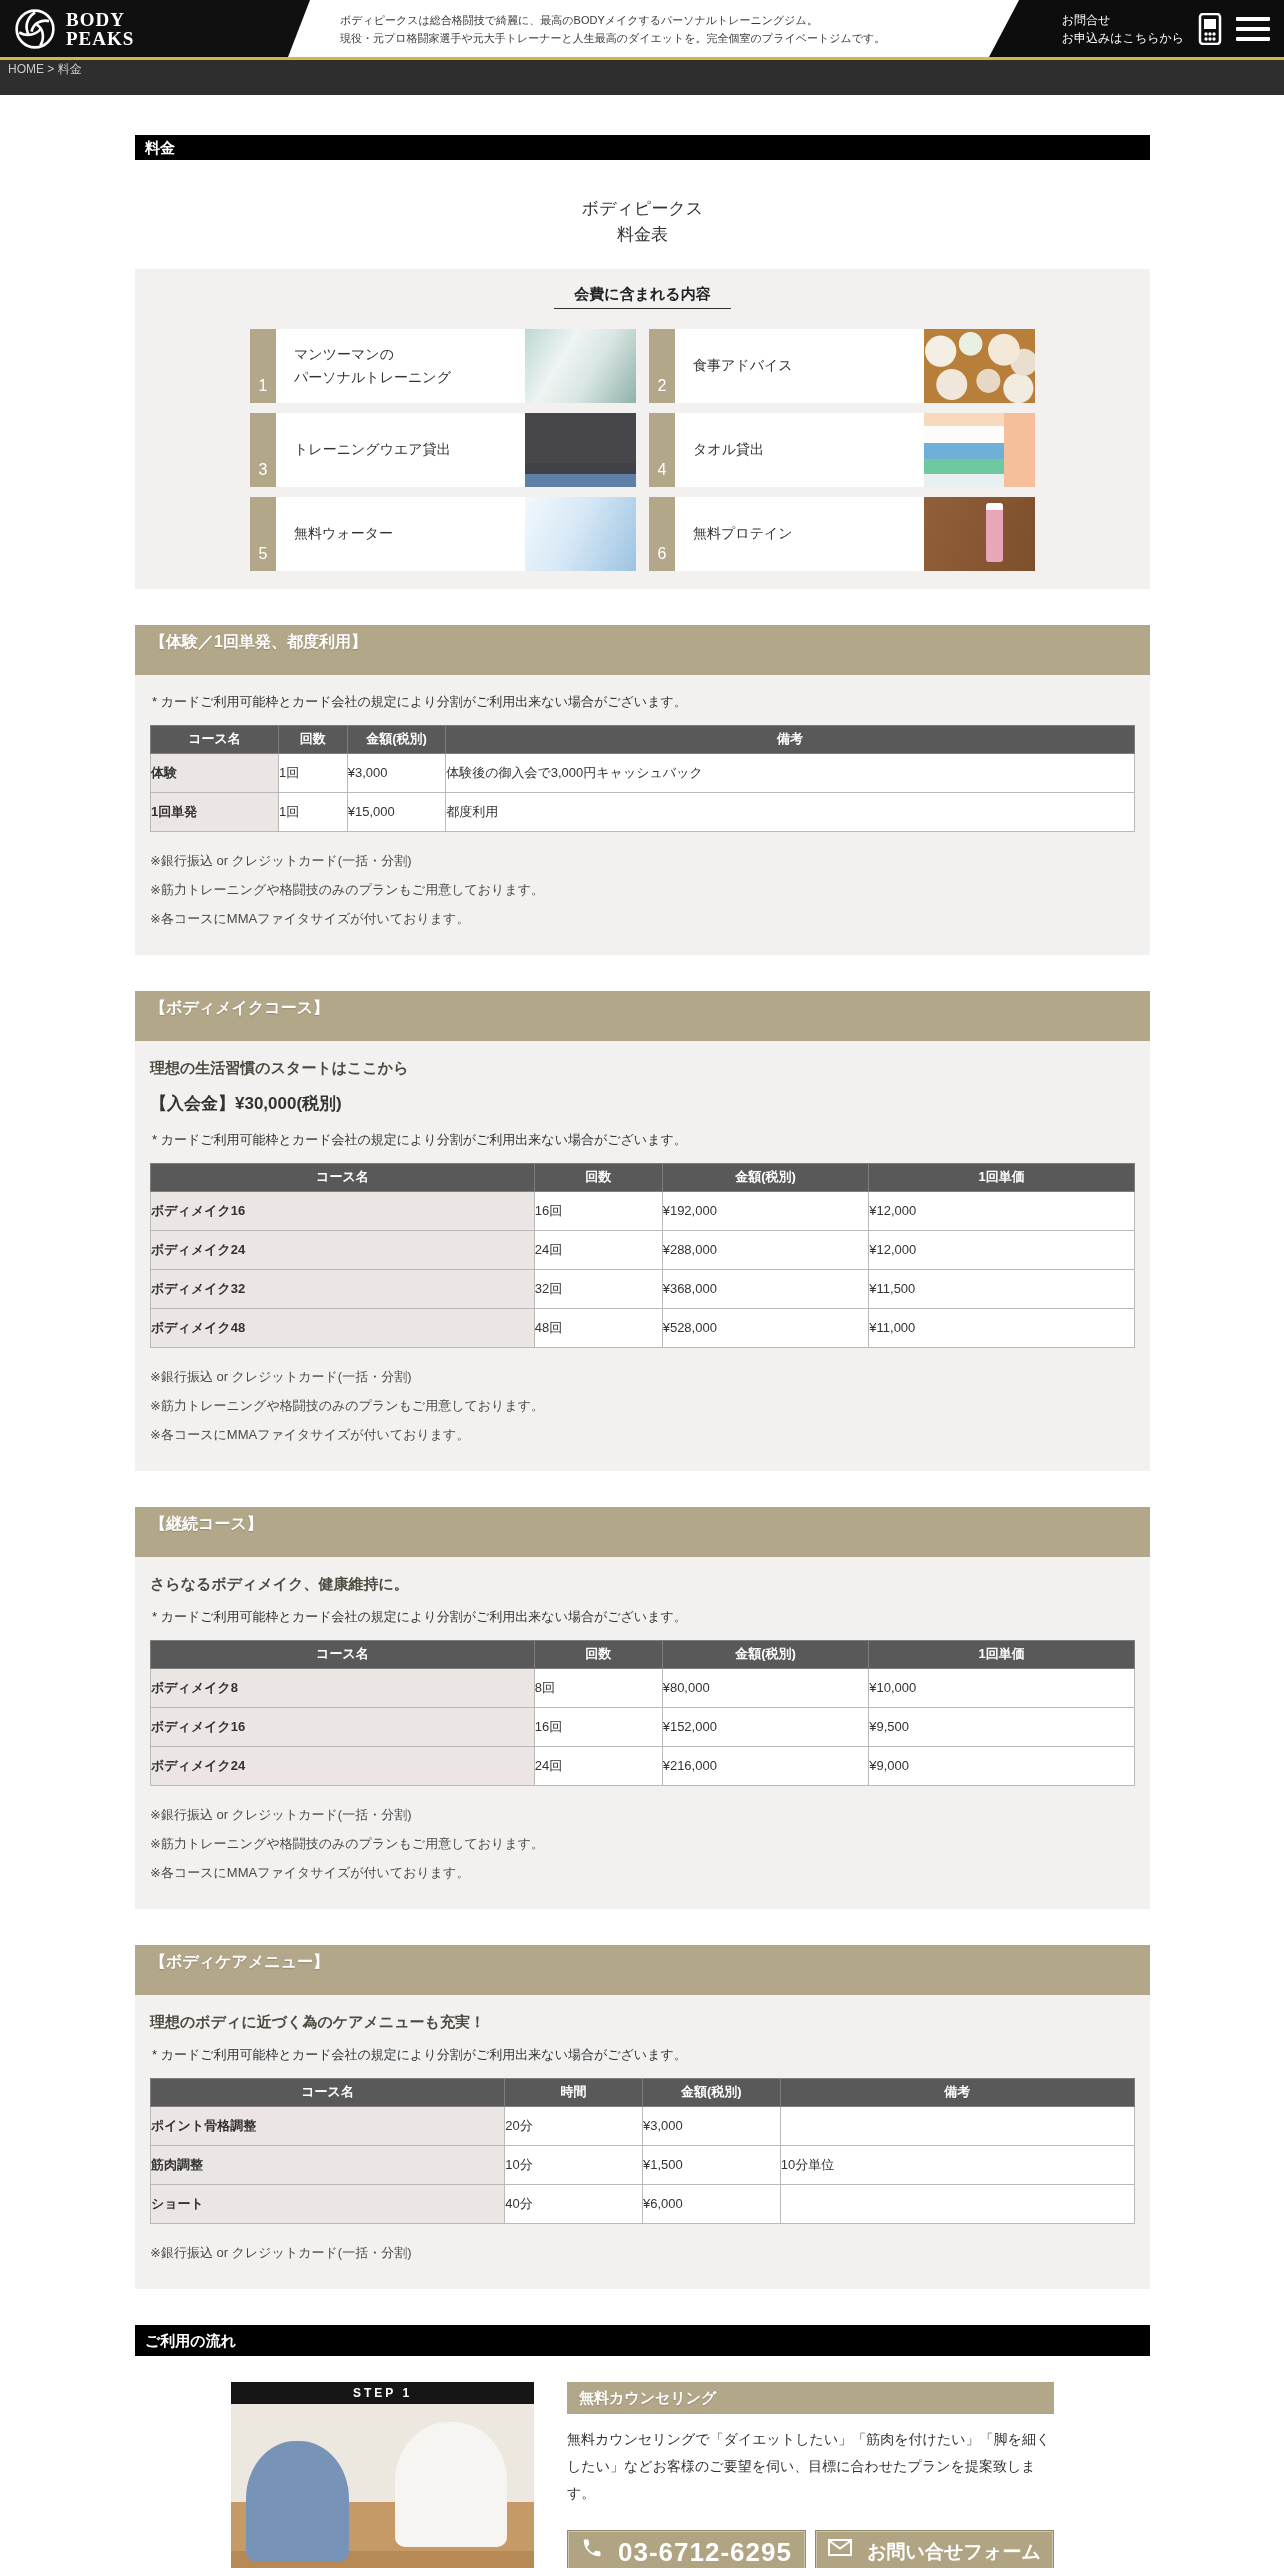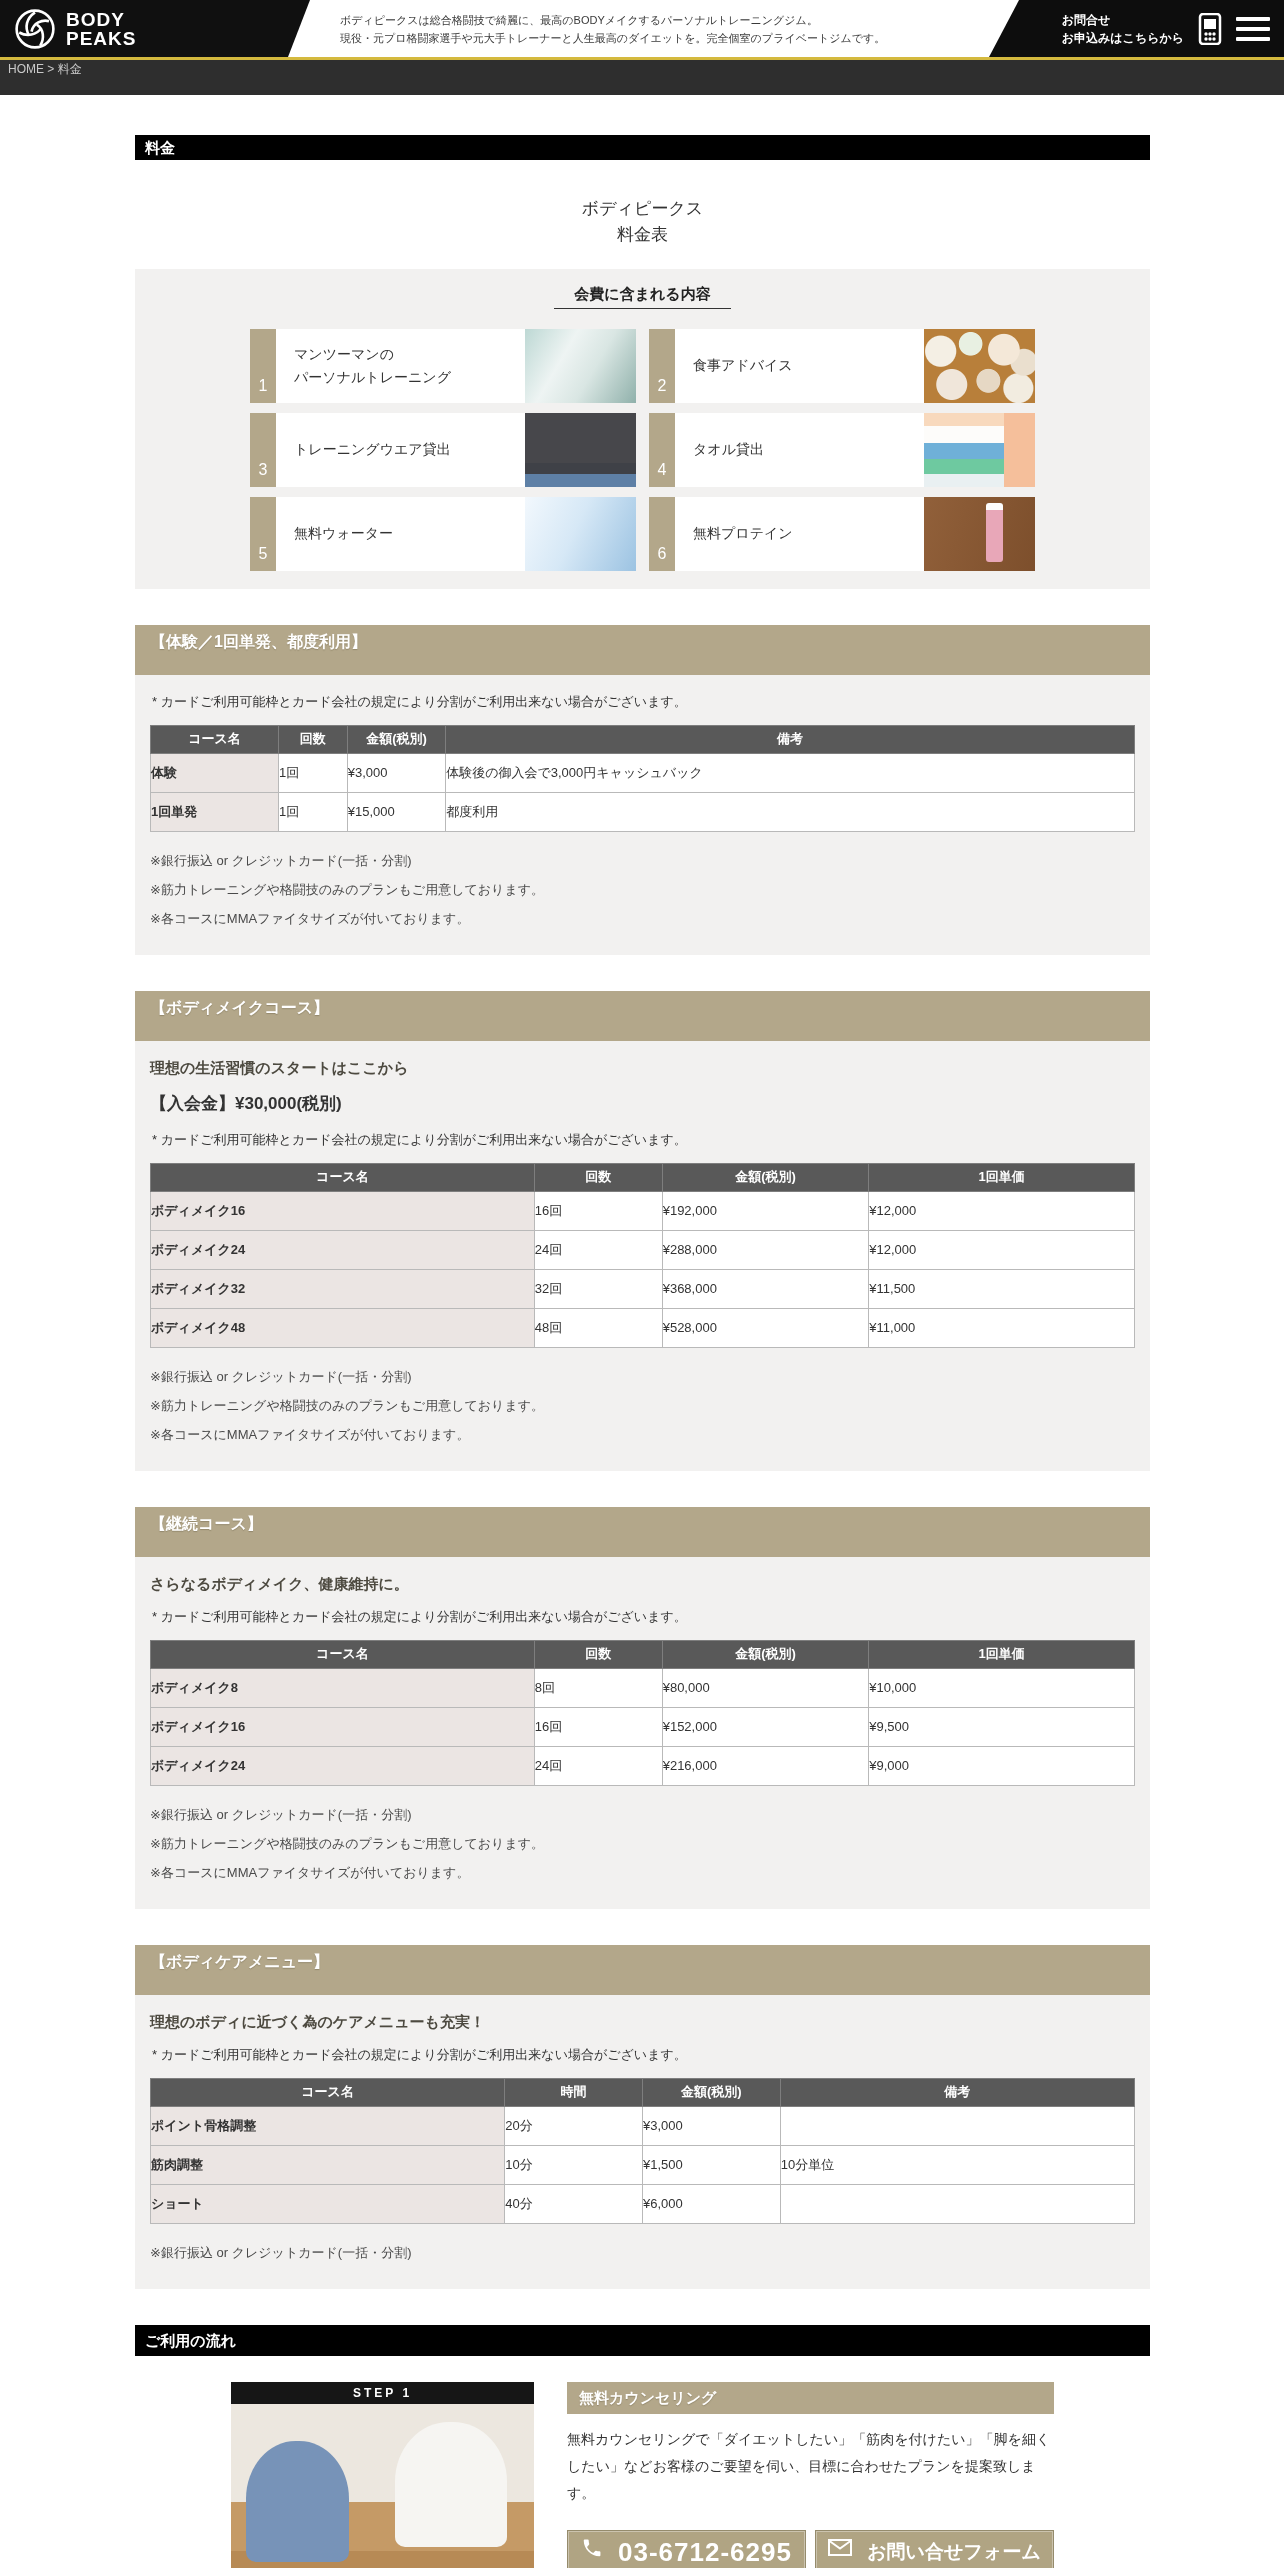--- a/index.html
+++ b/index.html
@@ -11,30 +11,30 @@
   }
   
   .site-header { position: relative; height: 57px; background: #fff; }
   .logo-block {
     position: absolute; left: 0; top: 0; width: 310px; height: 57px;
     background: #101010; color: #fff;
     clip-path: polygon(0 0, 100% 0, calc(100% - 22px) 100%, 0 100%);
     display: flex; align-items: center; padding-left: 14px; gap: 10px;
   }
   .logo-swirl { width: 42px; height: 42px; }
-  .logo-text { font-weight: bold; font-size: 19px; line-height: 1.0; letter-spacing: 1px; }
+  .logo-text { font-weight: bold; font-size: 19px; line-height: 1.0; letter-spacing: 1px; font-family: Liberation Serif, serif; }
   .tagline { margin-left: 340px; padding-top: 11px; font-size: 11px; line-height: 1.65; color: #3a3a3a; }
   .contact-block {
     position: absolute; right: 0; top: 0; width: 295px; height: 57px;
     background: #0d0d0d; color: #fff;
     clip-path: polygon(30px 0, 100% 0, 100% 100%, 0 100%);
     display: flex; align-items: center; justify-content: flex-end;
     gap: 14px; padding-right: 14px; cursor: pointer;
   }
-  .contact-text { font-size: 12px; font-weight: bold; line-height: 1.5; white-space: nowrap; margin-left: 22px; }
+  .contact-text { font-size: 12px; font-weight: normal; line-height: 1.5; white-space: nowrap; margin-left: 22px; }
   .hamburger { display: flex; flex-direction: column; gap: 6px; width: 34px; }
   .hamburger span { display: block; height: 4px; background: #fff; border-radius: 1px; }
   .gold-line { height: 3px; background: #d4b93e; }
   .breadcrumb {
     height: 35px; background: #2e2e2e; color: #c9c9c9;
     font-size: 12px; line-height: 19px; padding-left: 8px;
   }
   
   .content { width: 1015px; margin-left: 135px; }
   .page-bar {

